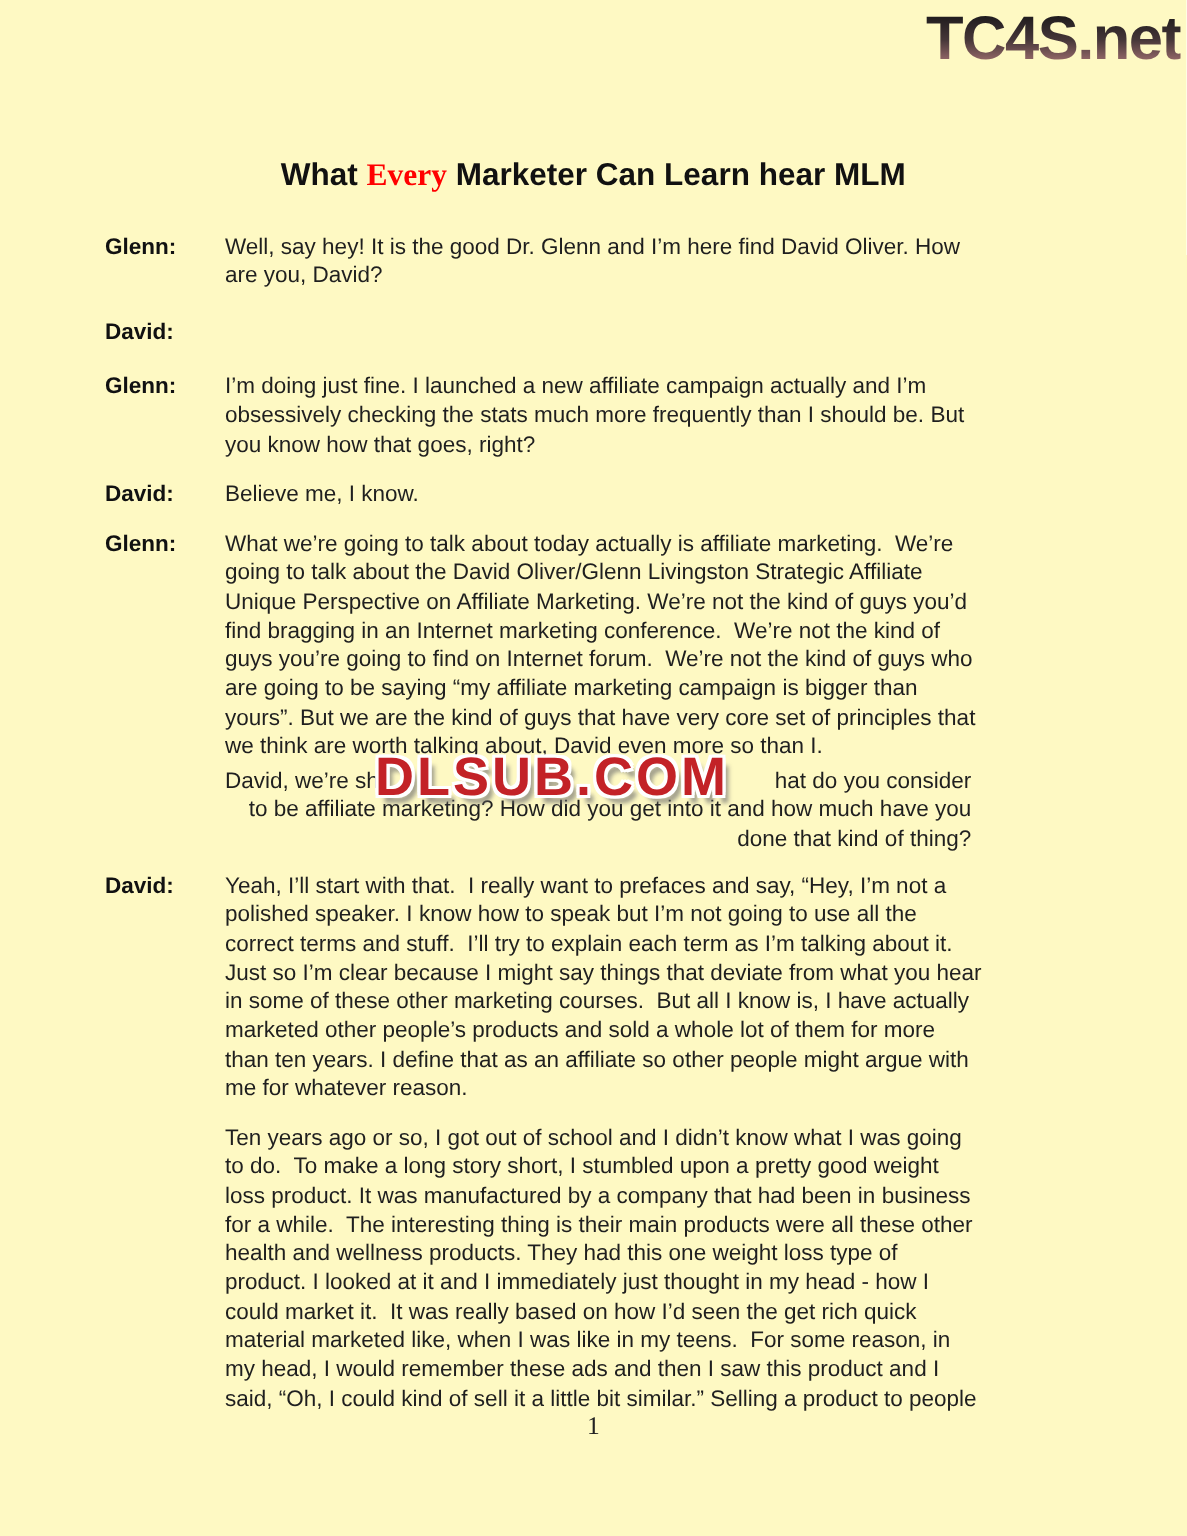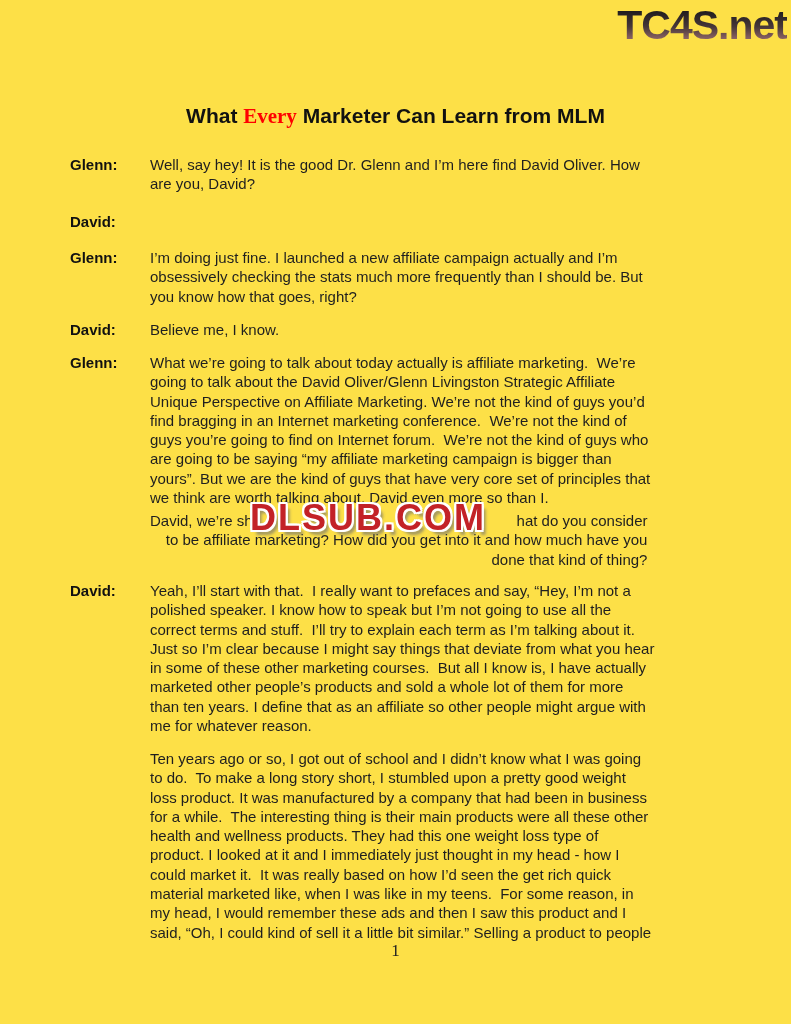--- a/index.html
+++ b/index.html
@@ -1,16 +1,16 @@
 <!DOCTYPE html>
 <html><head>
 <meta charset="utf-8">
 <style>
   html,body{margin:0;padding:0;background:#ffffff;}
-  .page{position:relative;width:791px;height:1024px;background:#fde047;overflow:hidden;
+  .page{position:relative;width:791px;height:1024px;background:#fef9c3;overflow:hidden;
         font-family:"Liberation Sans",sans-serif;color:#1a1a1a;}
 
   
   .header-logo{position:absolute;top:2px;right:4px;font-size:41px;font-weight:bold;letter-spacing:-1px;
     background:linear-gradient(180deg,#1f1c1d 18%,#453638 52%,#8f6565 80%,#cfb0b0 100%);
     -webkit-background-clip:text;background-clip:text;color:transparent;}
 
   
   .title{position:absolute;top:104px;left:0;width:100%;margin:0;text-align:center;
          font-size:21px;font-weight:bold;color:#111;}
@@ -42,21 +42,21 @@
     text-shadow:-2px -2px 0 #fff,2px -2px 0 #fff,-2px 2px 0 #fff,2px 2px 0 #fff,
       -2px 0 0 #fff,2px 0 0 #fff,0 -2px 0 #fff,0 2px 0 #fff,4px 5px 3px rgba(120,120,120,.7);}
 </style>
 </head>
 <body>
 
 <div class="page">
 
   <div class="header-logo">TC4S.net</div>
 
-  <h1 class="title"><span>What </span><span class="hl">Every</span><span> Marketer Can Learn from MLM</span></h1>
+  <h1 class="title"><span>What </span><span class="hl">Every</span><span> Marketer Can Learn hear MLM</span></h1>
 
   <div class="entry e1">
     <div class="speaker">Glenn:</div>
     <div class="para">Well, say hey! It is the good Dr. Glenn and I’m here find David Oliver. How
 are you, David?</div>
   </div>
 
   <div class="entry e2">
     <div class="speaker">David:</div>
   </div>

